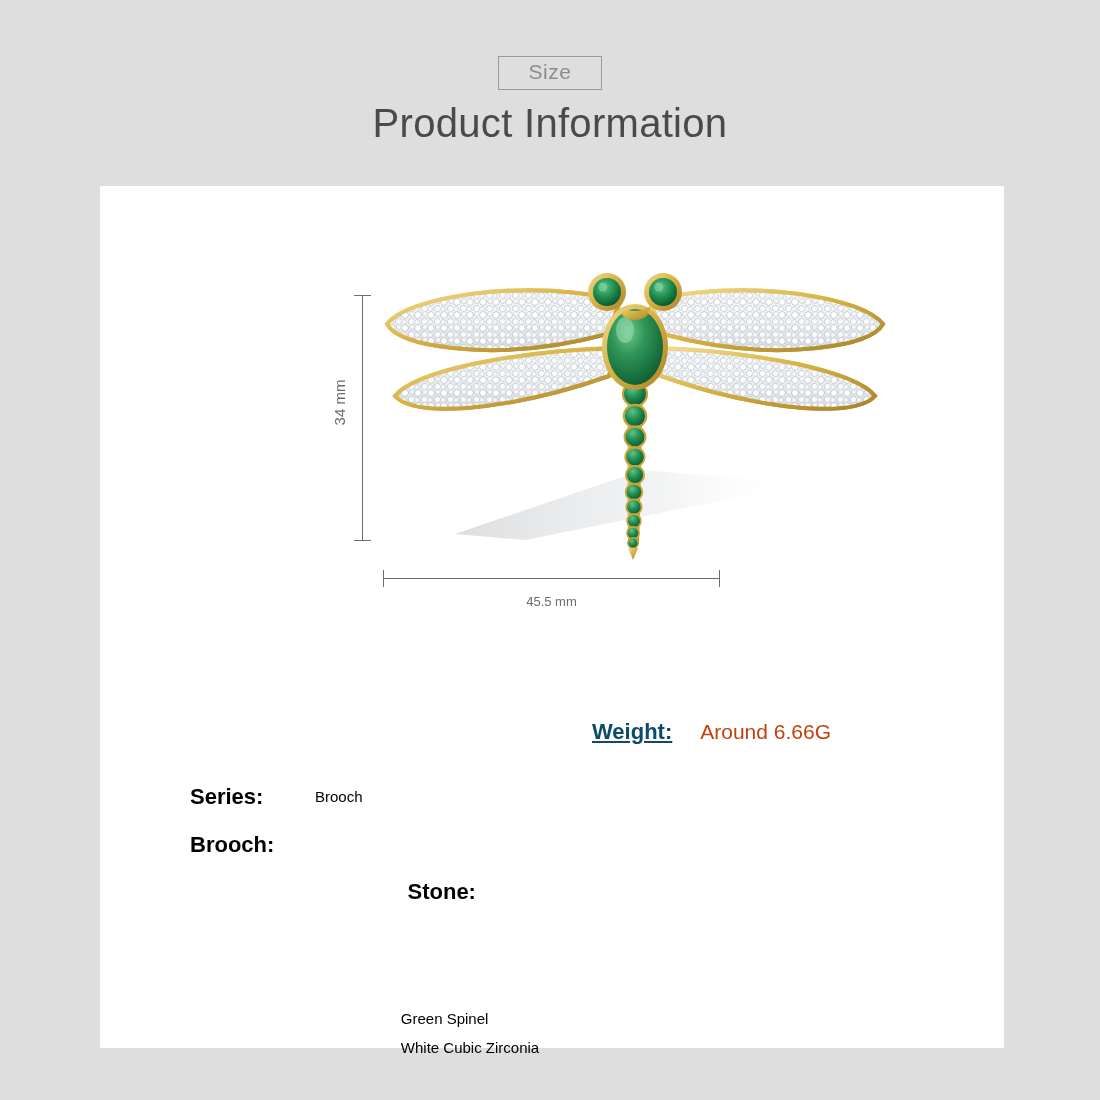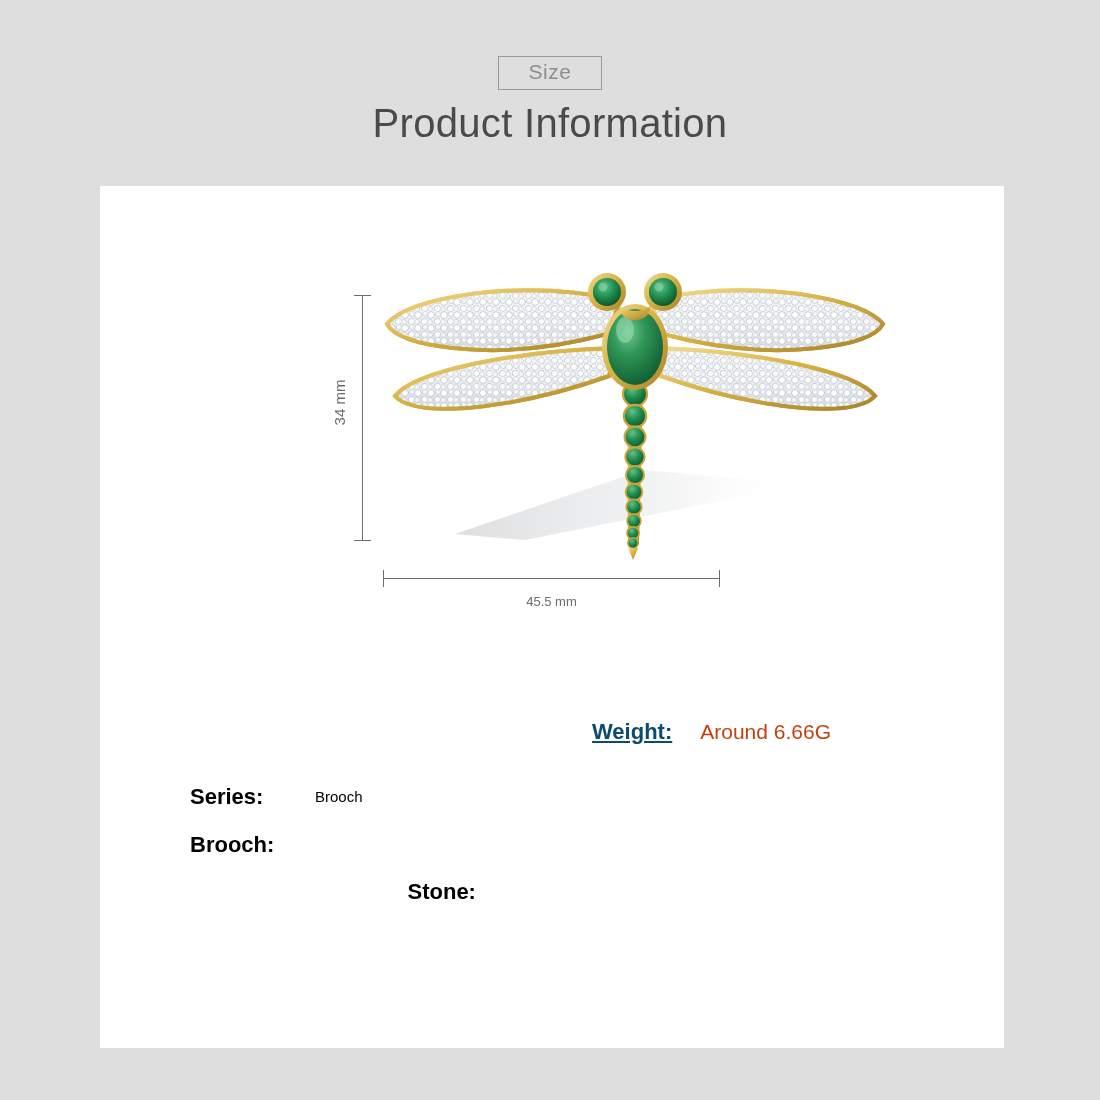--- a/index.html
+++ b/index.html
@@ -275,14 +275,18 @@
 <div class="spec-list">
   <div class="spec-row">
     <div class="spec-key">Series:</div>
     <div class="spec-val">Brooch</div>
   </div>
   <div class="spec-row">
     <div class="spec-key">Brooch:</div>
   </div>
   <div class="spec-row stone">
     <div class="spec-key">Stone:</div>
+    <div class="spec-val">
+      <span class="line">Green Spinel</span>
+      <span class="line">White Cubic Zirconia</span>
+    </div>
   </div>
 </div>
 
 </body></html>

